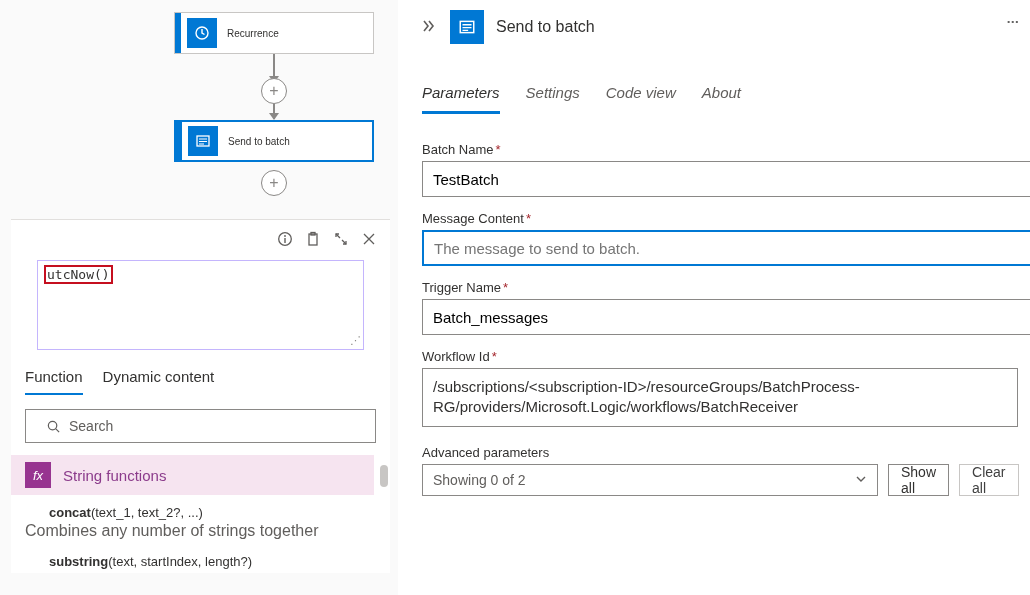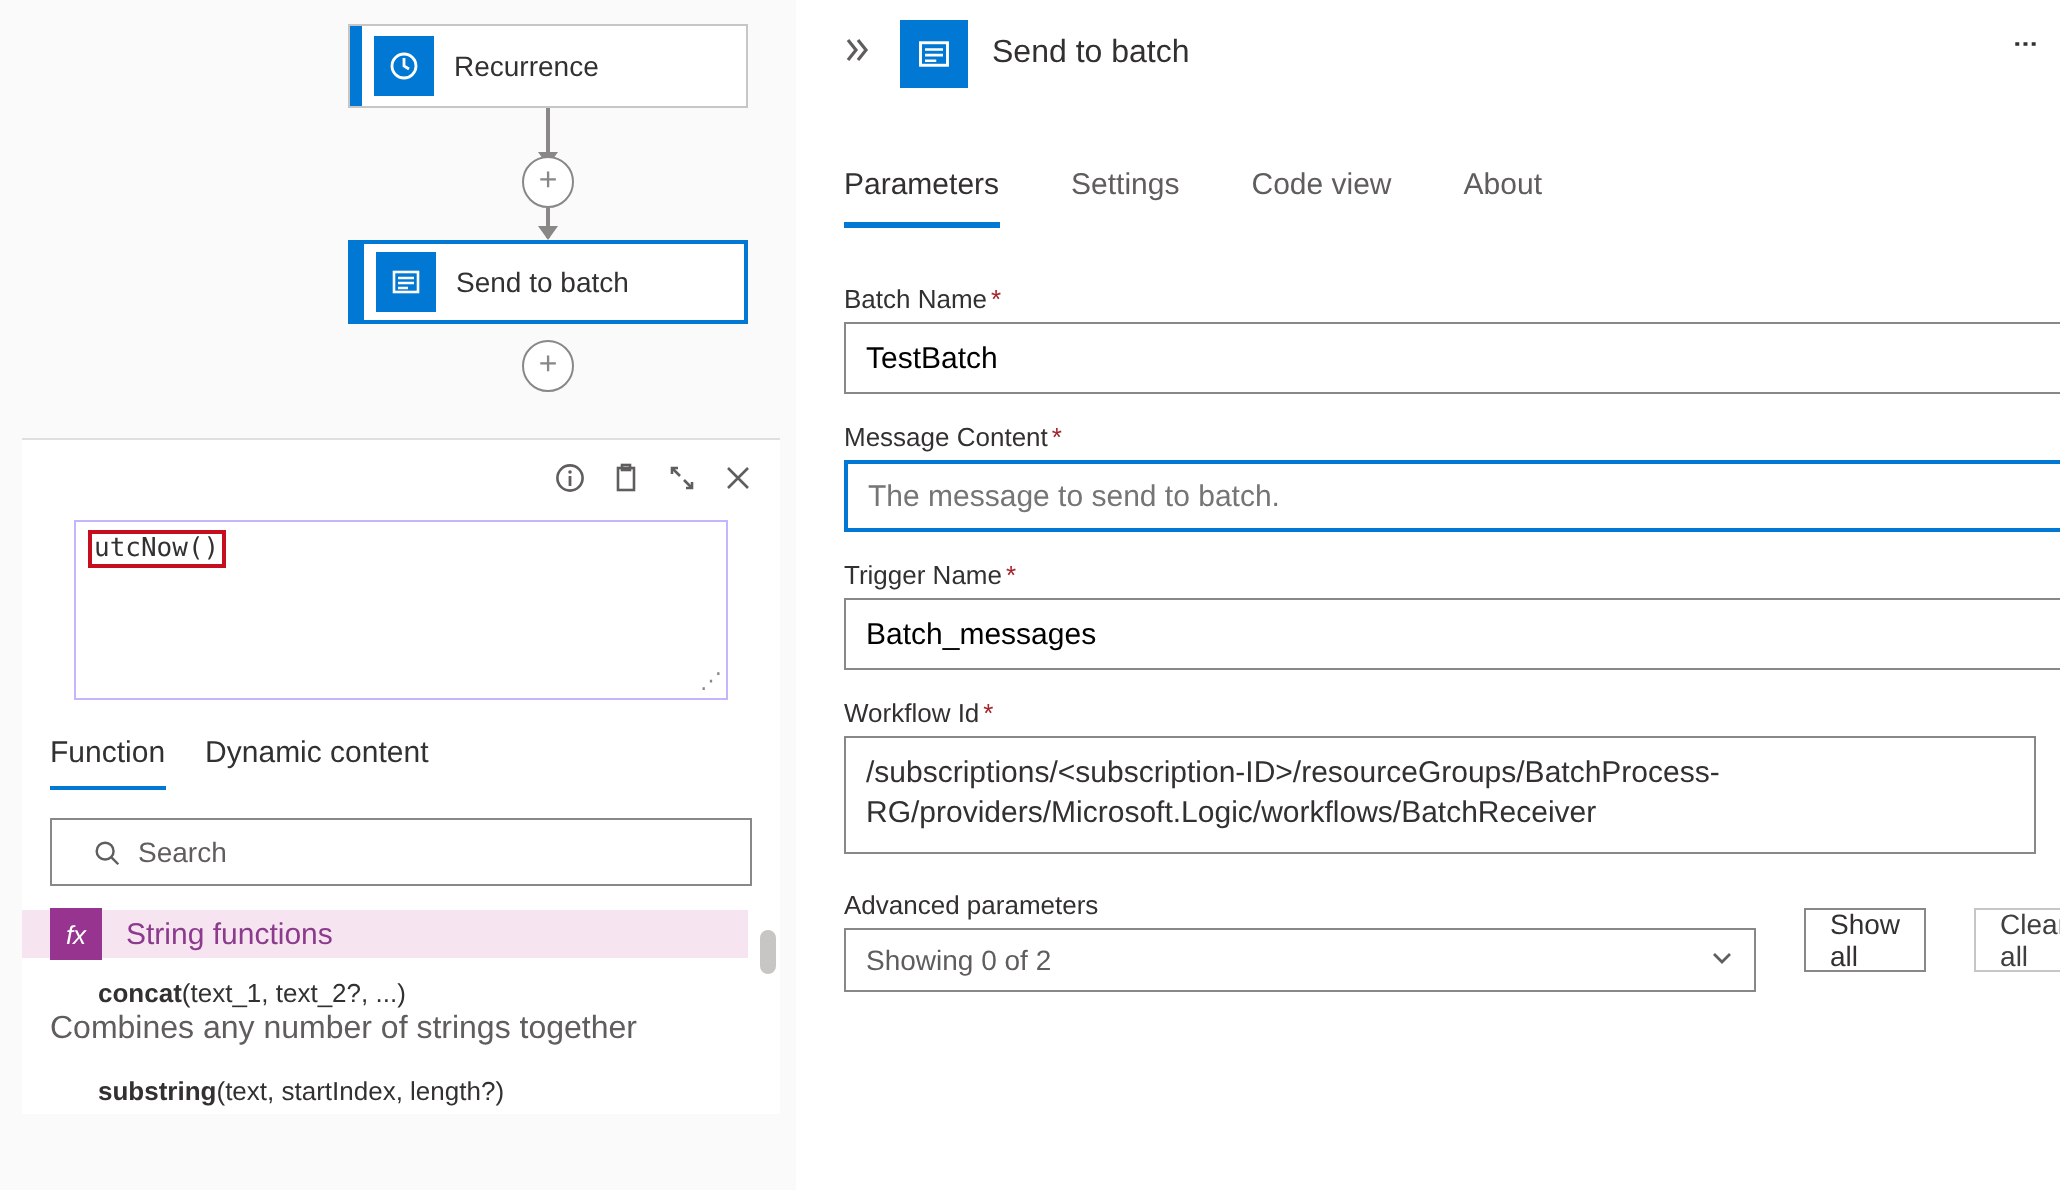--- a/index.html
+++ b/index.html
@@ -2,62 +2,62 @@
 <html><head>
 <meta charset="utf-8">
 <style>
   * { box-sizing: border-box; margin: 0; padding: 0; }
   body { font-family: "Segoe UI", Arial, sans-serif; font-size: 14px; color: #323130; background: #fff; width: 1030px; height: 595px; overflow: hidden; position: relative; }
   .canvas { position: absolute; left: 0; top: 0; width: 398px; height: 595px; background: #fafafa; }
   .node { position: absolute; background: #fff; border: 1px solid #c8c6c4; display: flex; align-items: center; height: 42px; width: 200px; }
   .node.selected { border: 2px solid #0078d4; }
   .node .stripe { width: 6px; height: 100%; background: #0078d4; }
   .node .iconbox { width: 30px; height: 30px; background: #0078d4; margin-left: 6px; display: flex; align-items: center; justify-content: center; color: #fff; }
-  .node .label { margin-left: 10px; font-size: 14px; }
+  .node .label { margin-left: 10px; font-size: 10px; }
   .arrow { position: absolute; left: 273px; width: 2px; background: #8a8886; }
   .arrow::after { content:''; position:absolute; bottom:-1px; left:-4px; border-left:5px solid transparent; border-right:5px solid transparent; border-top:7px solid #8a8886; }
   .plus-circle { position: absolute; width: 26px; height: 26px; border: 1px solid #8a8886; border-radius: 50%; background: #fff; display: flex; align-items: center; justify-content: center; color: #8a8886; font-size: 16px; }
   
   .exprPanel { position: absolute; left: 11px; top: 219px; width: 379px; background: #fff; border-top: 1px solid #e1dfdd; }
   .exprToolbar { display: flex; justify-content: flex-end; gap: 2px; padding: 6px 8px 8px 0; }
   .exprToolbar .tbtn { width: 26px; height: 26px; display: flex; align-items:center; justify-content:center; color:#605e5c; cursor:pointer; }
   .exprBox { margin: 0 26px; border:1px solid #c4b5fd; height: 90px; padding: 4px 6px; font-family: Menlo, Consolas, monospace; font-size: 13px; position: relative; resize: none; }
   .exprBox .hl { border: 2px solid #c50f1f; padding: 0 1px; display: inline-block; }
   .exprBox .resize { position:absolute; right:2px; bottom:2px; color:#8a8886; font-size:11px; pointer-events:none;}
   .exprTabs { display:flex; gap: 20px; padding: 18px 14px 0 14px; }
   .exprTabs .tab { padding-bottom: 8px; cursor:pointer; font-size:15px; color:#323130; }
   .exprTabs .tab.active { border-bottom: 2px solid #0078d4; color:#323130; font-weight:400; }
   .searchBox { margin: 14px 14px 0 14px; border:1px solid #8a8886; height: 34px; display:flex; align-items:center; padding: 0 20px; color:#605e5c; }
   .searchBox svg { margin-right: 8px; }
-  .catHeader { margin: 12px 14px 0 0; background:#f3e5f5; background:#f4e3f0; background:#f7e6f1; background:#f6e3f0;  display:flex; align-items:center; height:24px; padding-left:14px; }
+  .catHeader { margin: 12px 14px 0 0; background:#f3e5f5; background:#f4e3f0; background:#f7e6f1; background:#f6e3f0;  display:flex; align-items:center; height:40px; padding-left:14px; }
   .catHeader { background:#f6e4f0; }
   .catHeader .fxsq { width:26px; height:26px; background:#8e1b7a; background:#913b8e; background:#8b3b8b; color:#fff; display:flex; align-items:center; justify-content:center; font-style:italic; font-size:13px; margin-right:12px; }
   .catHeader .fxsq { background:#973490; }
   .catHeader .ctitle { color:#8b3b8b; font-size:15px; }
   .scrollThumb { position:absolute; right:2px; width:8px; background:#c8c6c4; border-radius:4px; }
   .fnItem { padding: 10px 14px 4px 14px; }
   .fnItem .sig { font-size:13px;margin-left:24px; }
   .fnItem .desc { font-size:16px; color:#605e5c; margin-top:2px; }
 
   .rightPane { position:absolute; left: 408px; top:0; width: 622px; height:595px; background:#fff; }
   .rpHeader { display:flex; align-items:center; padding: 10px 14px; gap: 12px; }
   .rpHeader .collapse { color:#605e5c; font-size:15px; cursor:pointer; }
   .rpHeader .hicon { width:34px; height:34px; background:#0078d4; display:flex; align-items:center; justify-content:center; color:#fff; }
   .rpHeader .htitle { font-size:16px; }
   .rpMore { position:absolute; right:10px; top:16px; color:#323130; cursor:pointer; writing-mode:vertical-rl; letter-spacing:2px; font-size:12px; font-weight:bold; }
-  .rpTabs { display:flex; gap:36px; padding: 30px 14px 0 14px; border-bottom: none; }
+  .rpTabs { display:flex; gap:26px; padding: 30px 14px 0 14px; border-bottom: none; font-style: italic; }
   .rpTabs .tab { padding-bottom:10px; font-size:15px; color:#605e5c; cursor:pointer; }
   .rpTabs .tab.active { color:#323130; border-bottom: 3px solid #0078d4; }
   .formArea { padding: 14px; }
   .fldLabel { font-size:13px; color:#323130; margin-top: 14px; }
   .fldLabel .req { color:#a4262c; margin-left:2px; }
   .fldInput { width: 716px; border:1px solid #8a8886; height:36px; padding: 6px 10px; font-size:15px; margin-top:4px; background:#fff; }
   .fldInput.active { border: 2px solid #0078d4; color:#605e5c; }
   .fldTextarea { width: 596px; border:1px solid #8a8886; padding:8px 10px; font-size:15px; margin-top:4px; min-height:50px; line-height:1.35; }
-  .advRow { display:flex; align-items:center; gap:24px; margin-top:18px; }
+  .advRow { display:flex; align-items:flex-end; gap:10px; margin-top:18px; }
   .advSelect { flex:0 0 456px; }
   .advSelect .sel { border:1px solid #8a8886; height:32px; display:flex; align-items:center; justify-content:space-between; padding:0 10px; color:#605e5c; font-size:14px; }
   .advLabel { font-size:13px; margin-bottom:4px; }
   .btnOut { border:1px solid #8a8886; height:32px; padding: 0 12px; background:#fff; font-size:14px; cursor:pointer; display:flex; align-items:center; }
   .btnOut.disabled { color:#404040; border-color:#c8c6c4; cursor:default; }
 </style>
 </head>
 <body>
 
 <div class="canvas">

